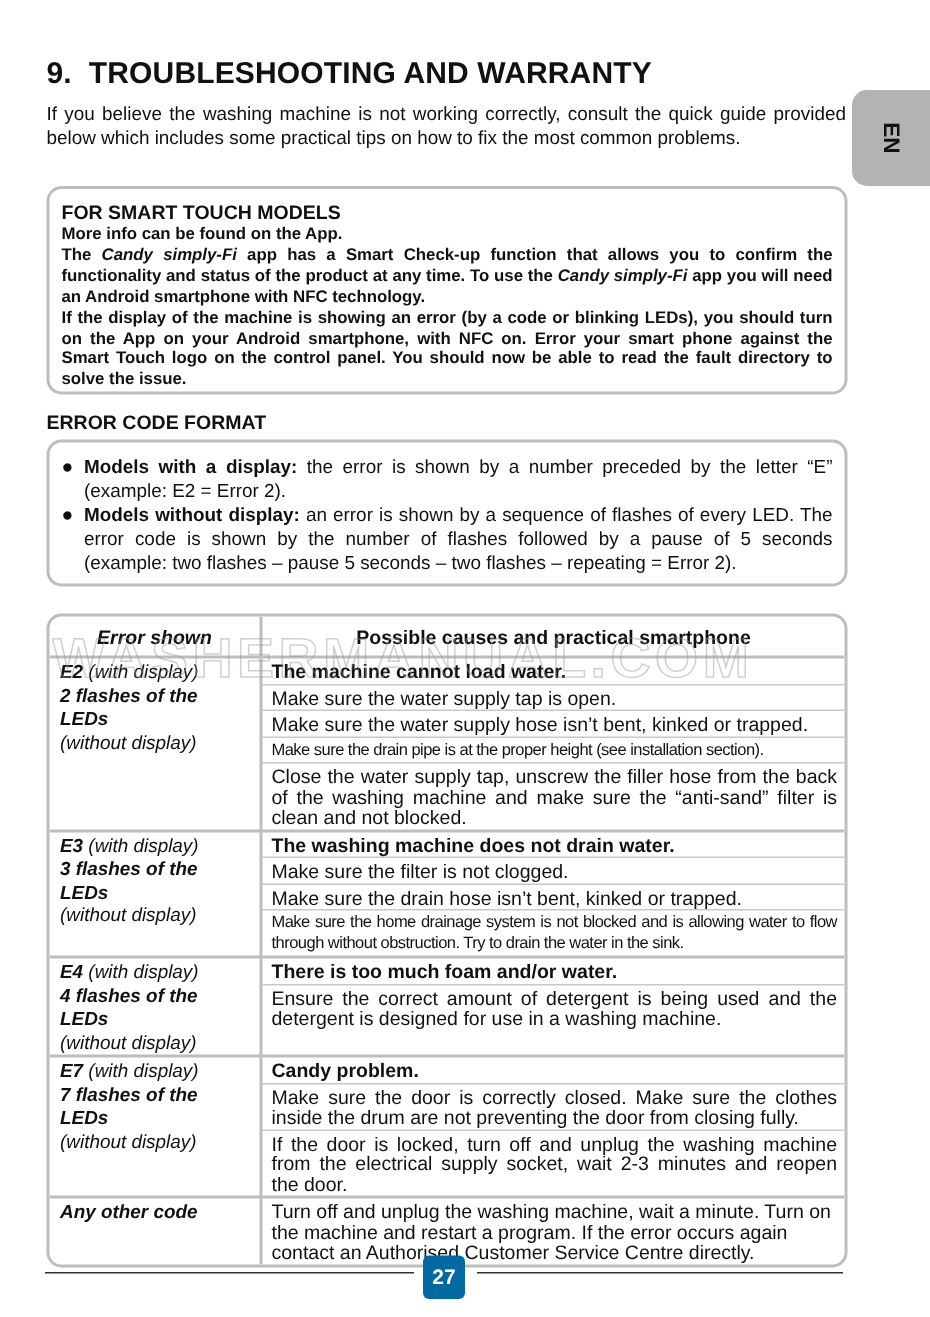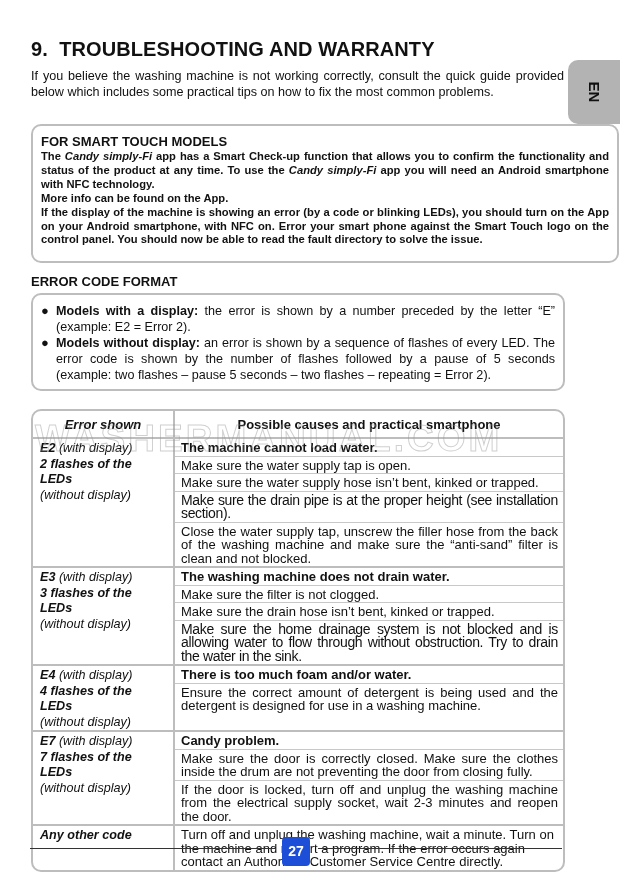--- a/index.html
+++ b/index.html
@@ -1,60 +1,60 @@
 <!DOCTYPE html>
 <html><head>
 <meta charset="utf-8">
 <style>
   html, body { margin:0; padding:0; background:#fff; }
   body { width:620px; height:878px; position:relative; overflow:hidden; font-family:"Liberation Sans", sans-serif; color:#111; }
   .title { position:absolute; left:31px; top:38px; font-size:20px; font-weight:bold; letter-spacing:0.1px; margin:0; }
   .intro { position:absolute; left:31px; top:69px; width:533px; font-size:12.6px; line-height:15.6px; text-align:justify; margin:0; }
   .lang-tab { position:absolute; left:568px; top:60px; width:52px; height:64px; background:#b3b3b3; border-radius:10px 0 0 10px; }
   .lang-tab span { position:absolute; left:50%; top:50%; transform:translate(-50%,-50%) rotate(90deg); font-size:15px; font-weight:bold; color:#111; }
-  .smart-box { position:absolute; left:31px; top:124px; width:588px; height:139px; border:2px solid #bdbdbd; border-radius:10px; box-sizing:border-box; padding:8px 8px 0 8px; }
+  .smart-box { position:absolute; left:31px; top:124px; width:534px; height:139px; border:2px solid #bdbdbd; border-radius:10px; box-sizing:border-box; padding:8px 8px 0 8px; }
   .smart-box h3 { margin:0 0 1px 0; font-size:13px; font-weight:bold; }
   .smart-box p { margin:0; font-size:11.2px; font-weight:bold; line-height:13.9px; text-align:justify; }
   .smart-box i { font-style:italic; }
   .ecf-heading { position:absolute; left:31px; top:274px; font-size:13px; font-weight:bold; margin:0; }
   .ecf-box { position:absolute; left:31px; top:293px; width:534px; height:98px; border:2px solid #bdbdbd; border-radius:10px; box-sizing:border-box; padding:8px 8px 0 8px; }
   .ecf-item { position:relative; padding-left:15px; font-size:12.6px; line-height:16px; text-align:justify; }
   .ecf-item .bullet { position:absolute; left:0; top:0; font-size:13px; }
   .table-wrap { position:absolute; left:31px; top:409px; width:534px; border:2px solid #bdbdbd; border-radius:10px; overflow:hidden; box-sizing:border-box; }
   table { border-collapse:collapse; width:100%; table-layout:fixed; }
   col.c1 { width:141px; }
   th { font-size:13px; font-weight:bold; height:26px; padding:0; border-bottom:2px solid #bdbdbd; text-align:center; }
   th.c1h { font-style:italic; border-right:2px solid #bdbdbd; }
   td.err { vertical-align:top; border-right:2px solid #bdbdbd; border-bottom:2px solid #bdbdbd; padding:2px 6px 0 7px; font-size:12.6px; line-height:15.5px; font-style:italic; }
   td.err b { font-weight:bold;margin-top:44px; }
   td.sol { padding:0; vertical-align:top; border-bottom:2px solid #bdbdbd; }
   .srow { border-bottom:1px solid #c8c8c8; padding:2px 5px 1px 6px; font-size:13px; line-height:13.5px; text-align:justify; }
   .srow:last-child { border-bottom:none; }
   .srow.head { font-weight:bold; }
-  .srow.narrow { letter-spacing:-0.35px; font-size:14px; }
+  .srow.narrow { letter-spacing:-0.35px; font-size:11px; }
   tr:last-child td { border-bottom:none; }
   .watermark { position:absolute; left:35px; top:418px; width:530px; font-size:37px; font-weight:bold; letter-spacing:3px; color:transparent; -webkit-text-stroke:1px rgba(150,150,150,0.45); text-align:left; pointer-events:none; }
   .footer-line-left { position:absolute; left:30px; top:848px; width:246px; height:1px; background:#333; }
   .footer-line-right { position:absolute; left:318px; top:848px; width:244px; height:1px; background:#333; }
-  .page-num { position:absolute; left:282px; top:837px; width:28px; height:29px; background:#1d4ed8; border-radius:4px; color:#fff; font-weight:bold; font-size:14px; text-align:center; line-height:29px; }
+  .page-num { position:absolute; left:282px; top:837px; width:28px; height:29px; background:#0369a1; border-radius:4px; color:#fff; font-weight:bold; font-size:14px; text-align:center; line-height:29px; }
 </style>
 </head>
 <body>
 
 <h1 class="title">9.&nbsp; TROUBLESHOOTING AND WARRANTY</h1>
 <p class="intro">If you believe the washing machine is not working correctly, consult the quick guide provided below which includes some practical tips on how to fix the most common problems.</p>
 
 <div class="lang-tab">
   <span>EN</span>
 </div>
 
 <div class="smart-box">
   <h3>FOR SMART TOUCH MODELS</h3>
+  <p>More info can be found on the App.</p>
   <p><span>The </span><i>Candy simply-Fi</i><span> app has a Smart Check-up function that allows you to confirm the functionality and status of the product at any time.  To use the </span><i>Candy simply-Fi</i><span> app you will need an Android smartphone with NFC technology.</span></p>
-  <p>More info can be found on the App.</p>
   <p>If the display of the machine is showing an error (by a code or blinking LEDs), you should turn on the App on your Android smartphone, with NFC on. Error your smart phone against the Smart Touch logo on the control panel. You should now be able to read the fault directory to solve the issue.</p>
 </div>
 
 <h3 class="ecf-heading">ERROR CODE FORMAT</h3>
 <div class="ecf-box">
   <div class="ecf-item">
     <span class="bullet">●</span><b>Models with a display:</b><span> the error is shown by a number preceded by the letter “E” (example: E2 = Error 2).</span>
   </div>
   <div class="ecf-item">
     <span class="bullet">●</span><b>Models without display:</b><span> an error is shown by a sequence of flashes of every LED. The error code is shown by the number of flashes followed by a pause of 5 seconds (example: two flashes – pause 5 seconds – two flashes – repeating = Error 2).</span>

